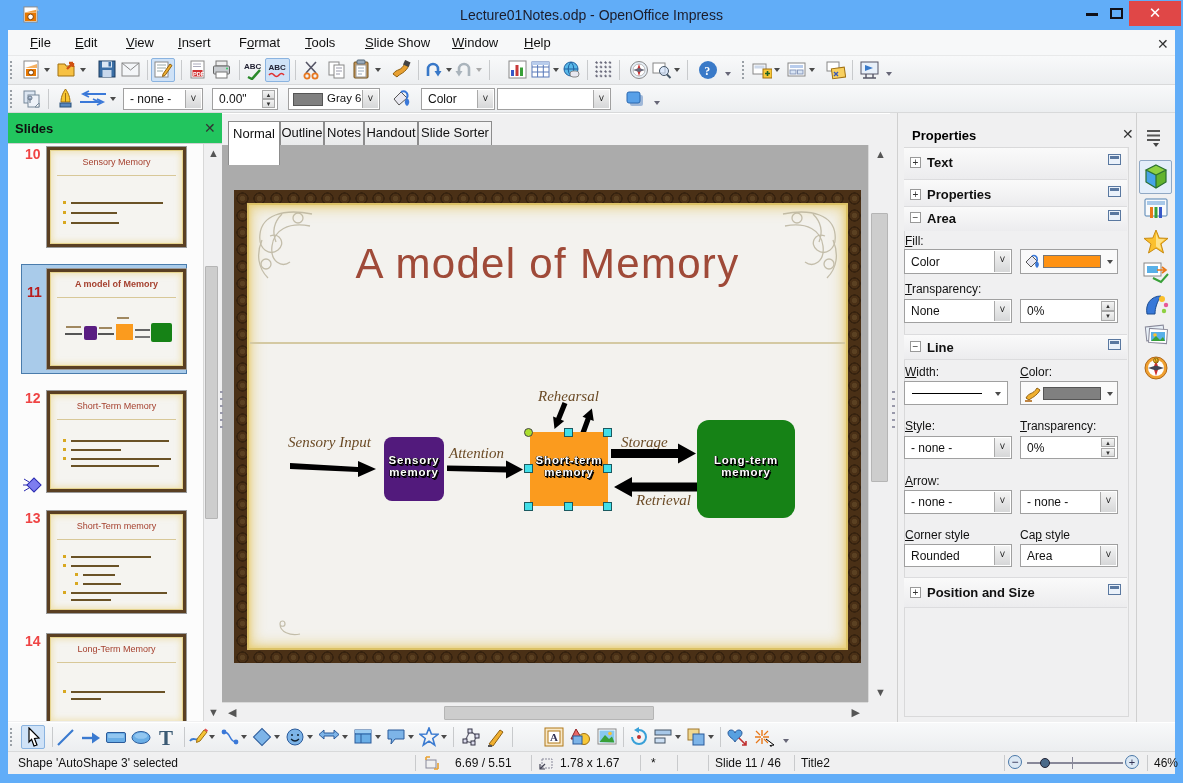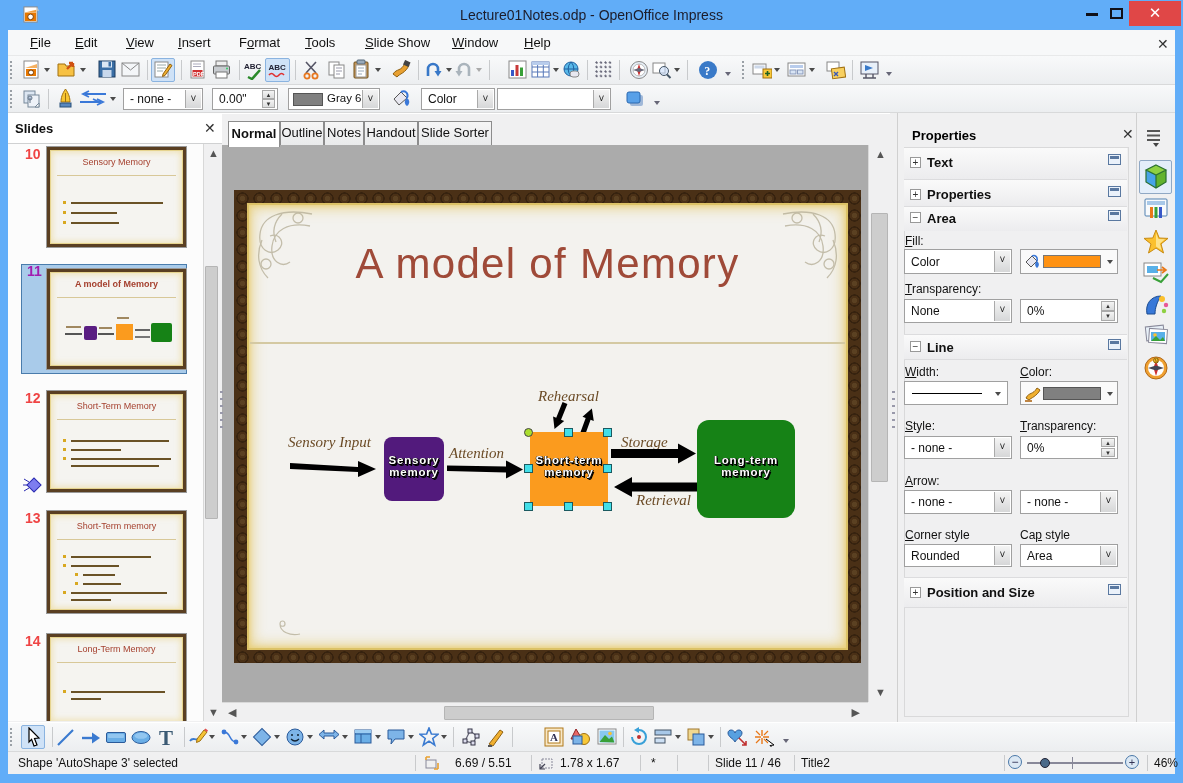--- a/index.html
+++ b/index.html
@@ -25,38 +25,38 @@
 .grip { width:5px; background-image:radial-gradient(circle at 2px 2px,#9aa0a6 1px,transparent 1.4px); background-size:5px 4px; }
 .vsep { width:1px; background:#c8cacc; }
 .dd { position:absolute; width:0; height:0; border-left:3.5px solid transparent; border-right:3.5px solid transparent; border-top:4px solid #4a4a4a; }
 .hl { position:absolute; background:#cfe2f7; border:1px solid #8ab3e0; border-radius:2px; }
 .cmb { position:absolute; background:#fff; border:1px solid #a0a0a0; font-size:12px; color:#111; }
 .cmb .t { position:absolute; left:6px; top:3px; }
 .cmbbtn { position:absolute; right:1px; top:1px; bottom:1px; width:16px; background:linear-gradient(#f4f4f4,#d6d7d8); border-left:1px solid #aaa; text-align:center; color:#222; font-size:10px; line-height:18px; }
 
 #mainrow { left:8px; top:113px; width:1167px; height:609px; background:#f0f0f1; }
 
-#slides-hd { left:8px; top:113px; width:214px; height:31px; background:#ffffff; border-bottom:1px solid #d0d1d2; }
+#slides-hd { left:8px; top:113px; width:214px; height:31px; background:#22c55e; border-bottom:1px solid #d0d1d2; }
 #slides-hd b { position:absolute; left:7px; top:8px; font-size:13px; color:#101010; }
 #slides-hd .x { position:absolute; left:196px; top:7px; font-size:14px; color:#333; }
 #slidelist { left:8px; top:144px; width:211px; height:577px; background:#fcfcfc; border-right:1px solid #c8c8c8; }
 #slidescroll { left:203px; top:144px; width:16px; height:577px; background:#f0f0f1; border-left:1px solid #d8d8d8; }
 .thumb { position:absolute; left:45px; width:141px; background:#fff; border:1px solid #9a9a9a; }
 .tnum { position:absolute; left:24px; font-size:14px; font-weight:bold; color:#ef4444; }
 .tframe { position:absolute; inset:0; border:3px solid #5a3f22; background:#f6f0d8; }
 .tinner { position:absolute; inset:0; border:1px solid #e6d48e; background:#f5f4f0; box-shadow:inset 0 0 6px 1px rgba(233,205,110,.5); }
 .ttitle { position:absolute; left:0; right:0; top:6px; text-align:center; font-size:9px; color:#a5402e; }
 .tline { position:absolute; left:6px; right:6px; top:24px; height:1px; background:#d8c898; }
 .trow { position:absolute; height:4px; }
 .trow .bl { position:absolute; left:0; top:0; width:3px; height:3px; background:#d8a820; }
 .trow .tx { position:absolute; left:8px; top:0.5px; height:2px; background:#6a5226; }
 
 #tabrow { left:222px; top:113px; width:668px; height:32px; background:#f0f0f1; border-top:1px solid #ffffff; }
 .tab { position:absolute; top:7px; height:24px; background:linear-gradient(#f6f6f6,#e9eaeb); border:1px solid #8c8c8c; border-bottom:none; font-size:13px; color:#111; text-align:center; }
-.tab.sel { background:#fff; font-weight:bold; height:26px; z-index:2; }
+.tab.sel { background:#fff; font-weight:normal; height:44px; z-index:2; }
 #canvas { left:222px; top:145px; width:646px; height:557px; background:#ababab; overflow:hidden; }
 #vscroll { left:868px; top:145px; width:22px; height:557px; background:#f0f0f1; border-left:1px solid #d9d9d9; }
 #hscroll { left:222px; top:702px; width:646px; height:20px; background:#f0f0f1; border-top:1px solid #d9d9d9; }
 #rsplit { left:890px; top:113px; width:7px; height:609px; background:#f0f0f1; }
 .sbthumb { position:absolute; background:#cdcdcd; border:1px solid #b5b5b5; border-radius:1px; }
 .sarrow { position:absolute; font-size:11px; color:#555; }
 
 #slide { left:234px; top:190px; width:627px; height:473px; background:#4a3016; }
 #slide .pat { position:absolute; inset:0;
   background-image:radial-gradient(circle 6px at 8.5px 8.5px, transparent 4.6px, rgba(28,16,5,.42) 5px, rgba(28,16,5,.42) 6px, transparent 6.4px),
@@ -356,21 +356,21 @@
           </div>
       <div class="trow" style="left:12px;top:70px;width:110px">
             <span class="bl"></span>
             <span class="tx" style="width:48px"></span>
           </div>
     </div>
       </div>
   </div>
 
   <div class="abs" style="left:13px;top:120px;width:166px;height:110px;background:#a9cbea;border:1px solid #4a7cac"></div>
-  <div class="tnum" style="left:19px;top:119px;color:#a21caf">11</div>
+  <div class="tnum" style="left:19px;top:140px;color:#b91c1c">11</div>
   <div class="thumb" style="left:38px;top:124px;height:102px">
     <div class="tframe">
         <div class="tinner">
       <div class="ttitle" style="color:#a5402e;font-weight:bold">A model of Memory</div>
           <div class="tline"></div>
       <div class="abs" style="left:15px;top:53px;width:15px;height:1.5px;background:#a08860"></div>
       <div class="abs" style="left:14px;top:60px;width:17px;height:1.5px;background:#555"></div>
       <div class="abs" style="left:33px;top:53px;width:13px;height:14px;background:#5a1e82;border-radius:2px"></div>
       <div class="abs" style="left:48px;top:54px;width:13px;height:1.5px;background:#a08860"></div>
       <div class="abs" style="left:47px;top:60px;width:16px;height:1.5px;background:#555"></div>

